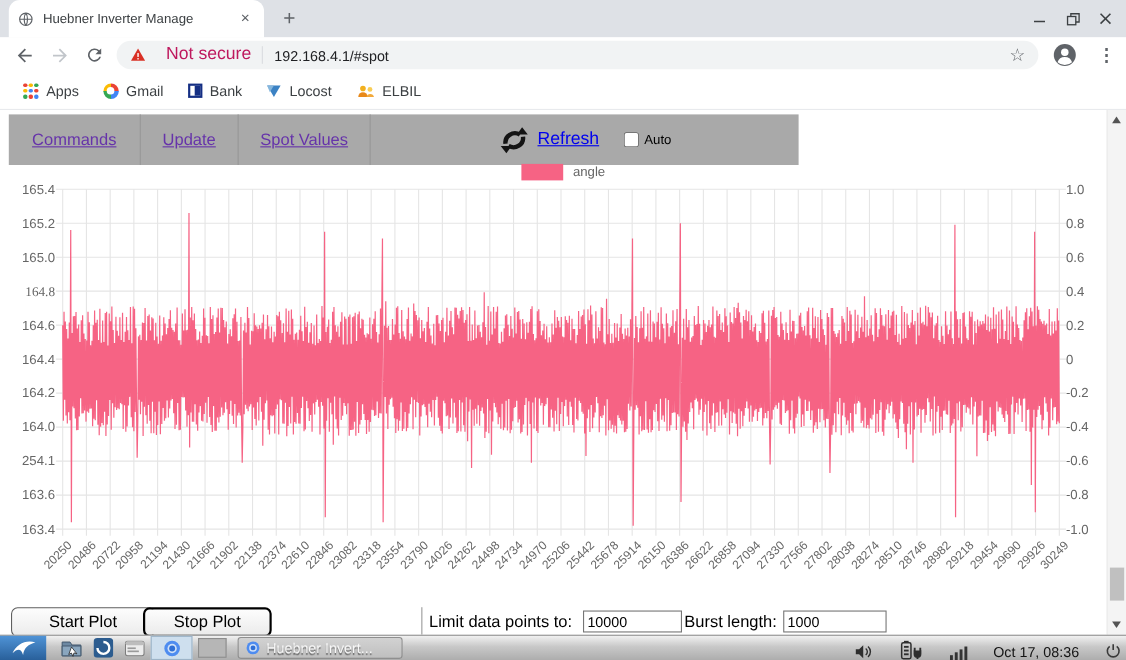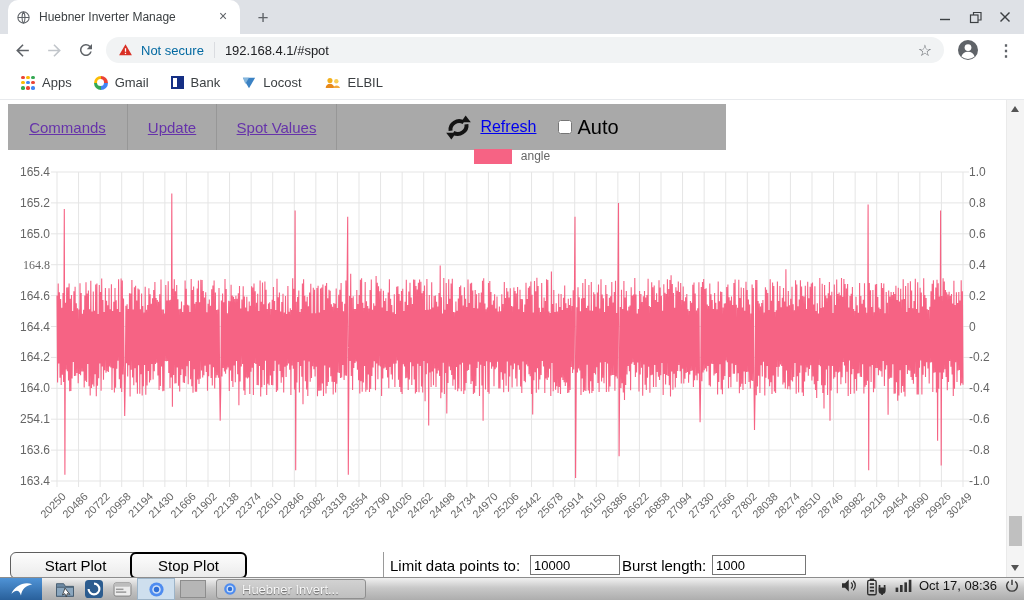--- a/index.html
+++ b/index.html
@@ -15,21 +15,21 @@
   .tab-close{width:18px;height:18px;line-height:17px;text-align:center;font-size:14px;color:#5f6368;border-radius:50%;}
   .newtab{position:absolute;left:250px;top:5px;width:26px;height:26px;display:flex;align-items:center;
     justify-content:center;font-size:19px;color:#5f6368;}
   .wincontrols{position:absolute;right:4px;top:0;height:34px;display:flex;align-items:center;}
   .winbtn{width:30px;height:30px;display:flex;align-items:center;justify-content:center;}
   
   .toolbar{position:absolute;left:0;top:34px;width:1024px;height:32px;background:#fff;}
   .navbtn{position:absolute;top:2px;width:28px;height:28px;display:flex;align-items:center;justify-content:center;border-radius:50%;}
   .omnibox{position:absolute;left:106px;top:3px;width:838px;height:26px;background:#f1f3f4;border-radius:13px;
     display:flex;align-items:center;padding:0 12px;box-sizing:border-box;}
-  .notsecure{color:#0369a1;font-size:13px;margin:0 10px 0 8px;}
+  .notsecure{color:#be185d;font-size:16px;margin:0 10px 0 18px;}
   .omni-div{width:1px;height:16px;background:#dadce0;margin-right:10px;}
   .url{font-size:13px;color:#202124;}
   .omni-star{margin-left:auto;font-size:16px;color:#5f6368;}
   .avatar{position:absolute;left:956px;top:4px;width:24px;height:24px;}
   .dots{position:absolute;left:994px;top:4px;width:24px;height:24px;display:flex;align-items:center;
     justify-content:center;color:#5f6368;font-size:16px;font-weight:bold;}
   
   .bookmarks{position:absolute;left:0;top:66px;width:1024px;height:34px;background:#fff;
     border-bottom:1px solid #e8eaed;display:flex;align-items:center;padding-left:10px;box-sizing:border-box;}
   .bm{display:flex;align-items:center;gap:7px;padding:4px 11px;border-radius:14px;font-size:13px;color:#3c4043;}
@@ -47,21 +47,21 @@
   .page{position:absolute;left:0;top:100px;width:1024px;height:477px;background:#fff;overflow:hidden;}
   .navbar{position:absolute;left:8px;top:4px;width:718px;height:46px;background:#a9a9a9;display:flex;}
   .navcell{display:flex;align-items:center;justify-content:center;height:100%;
     border-right:1px solid #979797;box-sizing:border-box;}
   .navcell:nth-child(1){width:120px}.navcell:nth-child(2){width:89px}.navcell:nth-child(3){width:120px}
   .navcell:nth-child(4){width:123px}.navcell:nth-child(5){width:63px;background:#b5b5b5;}
   .navcell a{color:#6633aa;font-size:15px;text-decoration:underline;cursor:pointer;}
   .refresharea{flex:1;display:flex;align-items:center;justify-content:center;}
   .refresh-link{color:#0000ee;font-size:16px;text-decoration:underline;margin-left:7px;cursor:pointer;}
   .autobox{margin-left:22px;width:14px;height:14px;}
-  .autolabel{font-size:20px;color:#000;margin-left:2px;}
+  .autolabel{font-size:12px;color:#000;margin-left:2px;}
   .legendrow{position:absolute;left:0;top:47px;width:1024px;height:18px;display:flex;align-items:center;justify-content:center;gap:9px;}
   .legend-swatch{width:38px;height:15px;background:#f66384;}
   .legend-label{font-size:12px;color:#666;}
   .ytick{position:absolute;left:0;width:50px;text-align:right;font-size:12px;color:#666;}
   .ytick-r{position:absolute;left:969px;font-size:12px;color:#666;}
   .xtick{position:absolute;font-size:11px;color:#666;white-space:nowrap;
     transform:rotate(-45deg);transform-origin:100% 0;}
   #chart-svg{position:absolute;left:0;top:0;}
   
   .controls{position:absolute;left:0;top:452px;width:1024px;height:25px;}
@@ -92,21 +92,21 @@
   .tb-folder{left:52px}.tb-swirl{left:81px}.tb-windowicon{left:109px}
   .tb-launch{position:absolute;left:137px;top:0;width:38px;height:22px;background:#cedfee;
     border:1px solid #9db4c8;box-sizing:border-box;display:flex;align-items:center;justify-content:center;}
   .tb-pager{position:absolute;left:180px;top:2px;width:26px;height:18px;background:#b6b6b6;
     border:1px solid #8d8d8d;box-sizing:border-box;}
   .tb-window{position:absolute;left:216px;top:1px;width:150px;height:20px;box-sizing:border-box;
     background:linear-gradient(#d2d2d2,#bfbfbf);border:1px solid #8f8f8f;border-radius:3px;
     display:flex;align-items:center;gap:5px;padding:0 6px;}
   .tb-window span{font-size:13px;color:#f7f7f7;text-shadow:0 1px 1px rgba(0,0,0,.5);
     white-space:nowrap;overflow:hidden;}
-  .tray{position:absolute;right:0;top:0;height:22px;display:flex;align-items:flex-start;gap:7px;padding-right:4px;}
+  .tray{position:absolute;right:0;top:0;height:22px;display:flex;align-items:flex-end;gap:23px;padding-right:4px;}
   .clock{font-size:13px;color:#141414;}
 </style>
 </head>
 <body>
 
 <div class="screen">
 
   <div class="tabstrip">
     <div class="tab">
       <span style="display:flex">

